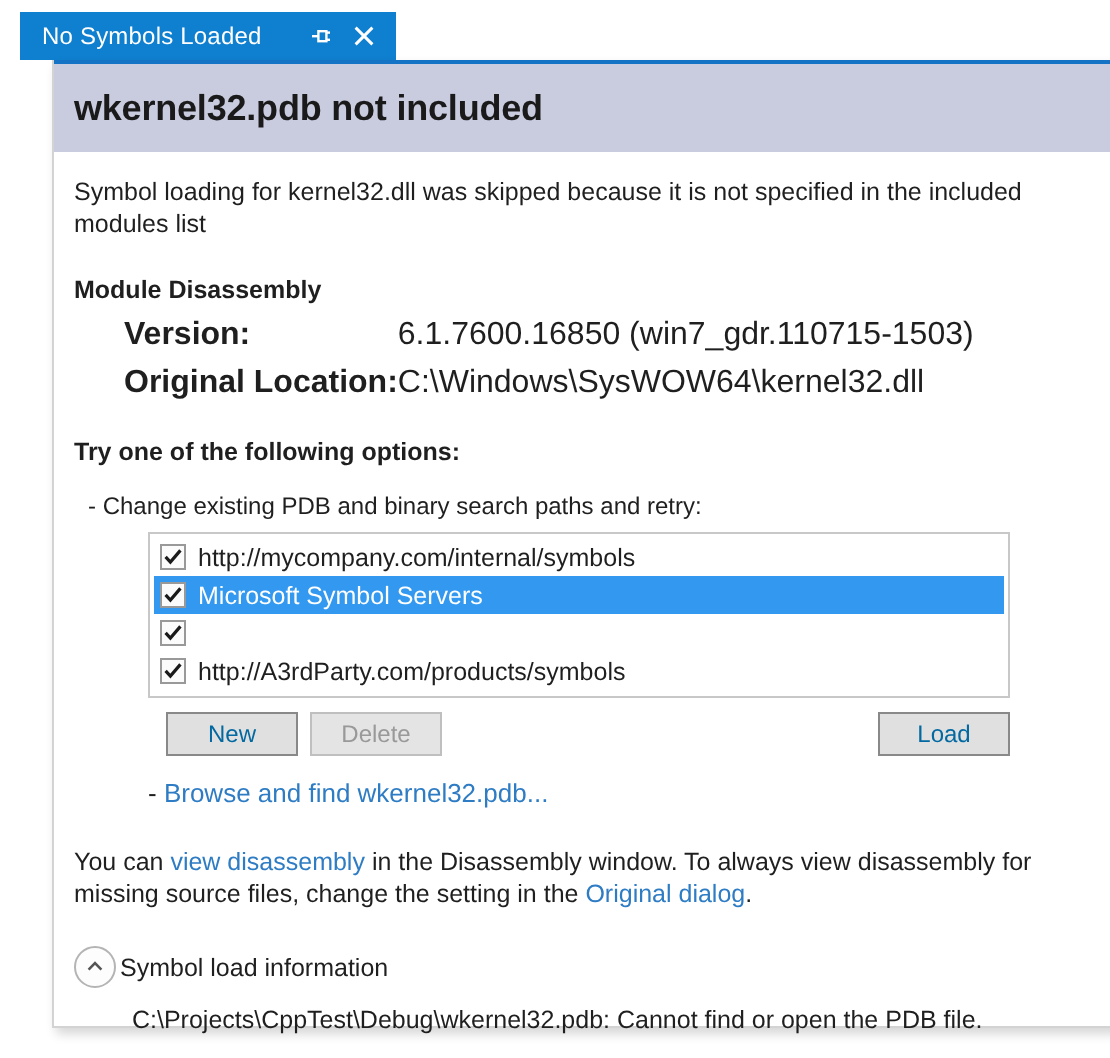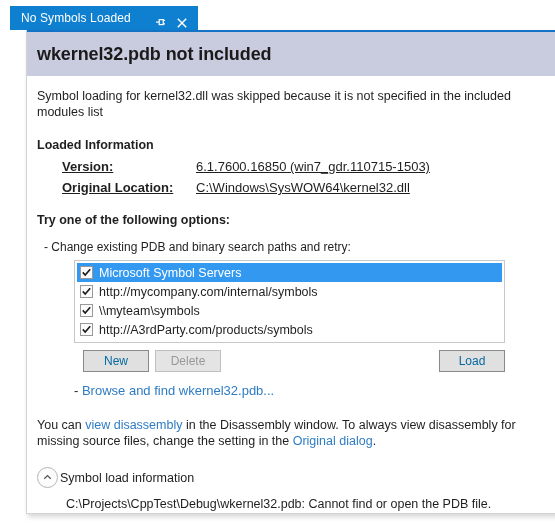--- a/index.html
+++ b/index.html
@@ -32,21 +32,21 @@
     height: 24px;
     background: #ffffff;
   }
   .tab {
     position: absolute;
     left: 0;
     top: 0;
     height: 24px;
     background: #0f7fcf;
     display: flex;
-    align-items: flex-end;
+    align-items: center;
     padding: 0 8px 0 11px;
     box-sizing: border-box;
     min-width: 175px;
   }
   .tab-title {
     color: #ffffff;
     font-size: 12px;
     line-height: 24px;
     white-space: nowrap;
     letter-spacing: 0.1px;
@@ -119,23 +119,22 @@
     font-size: 12.5px;
   }
 
   .info-table {
     margin-top: 7px;
     margin-left: 25px;
     border-collapse: collapse;
   }
   .info-table td {
     padding: 0 0 6px 0;
-    font-size: 13px;
+    font-size: 16px;
     vertical-align: top;
-    text-decoration: underline;
   }
   .info-label {
     font-weight: bold;
     width: 134px;
     white-space: nowrap;
   }
   .info-value { white-space: nowrap; }
 
   .options-head {
     font-weight: bold;
@@ -321,63 +320,62 @@
   <div class="dialog">
 
     <div class="banner">
       <div class="banner-title">wkernel32.pdb not included</div>
     </div>
 
     <div class="content">
 
       <div class="intro">Symbol loading for kernel32.dll was skipped because it is not specified in the included modules list</div>
 
-      <div class="section-head">Loaded Information</div>
+      <div class="section-head">Module Disassembly</div>
 
       <table class="info-table">
         <tbody>
             <tr>
           <td class="info-label">Version:</td>
           <td class="info-value">6.1.7600.16850 (win7_gdr.110715-1503)</td>
         </tr>
         <tr>
           <td class="info-label">Original Location:</td>
           <td class="info-value">C:\Windows\SysWOW64\kernel32.dll</td>
         </tr>
       </tbody>
         </table>
 
       <div class="options-head">Try one of the following options:</div>
 
       <div class="sub-option">- Change existing PDB and binary search paths and retry:</div>
 
       <div class="listbox">
+        <div class="list-item">
+          <span class="cb">
+            <svg width="9" height="9" viewBox="0 0 9 9">
+                <polyline points="0.8,4.4 3.2,7.0 8.2,1.2" fill="none" stroke="#1a1a1a" stroke-width="1.6"></polyline>
+              </svg>
+          </span>
+          <span class="item-label">http://mycompany.com/internal/symbols</span>
+        </div>
         <div class="list-item selected">
           <span class="cb">
             <svg width="9" height="9" viewBox="0 0 9 9">
                 <polyline points="0.8,4.4 3.2,7.0 8.2,1.2" fill="none" stroke="#1a1a1a" stroke-width="1.6"></polyline>
               </svg>
           </span>
           <span class="item-label">Microsoft Symbol Servers</span>
         </div>
         <div class="list-item">
           <span class="cb">
             <svg width="9" height="9" viewBox="0 0 9 9">
                 <polyline points="0.8,4.4 3.2,7.0 8.2,1.2" fill="none" stroke="#1a1a1a" stroke-width="1.6"></polyline>
               </svg>
           </span>
-          <span class="item-label">http://mycompany.com/internal/symbols</span>
-        </div>
-        <div class="list-item">
-          <span class="cb">
-            <svg width="9" height="9" viewBox="0 0 9 9">
-                <polyline points="0.8,4.4 3.2,7.0 8.2,1.2" fill="none" stroke="#1a1a1a" stroke-width="1.6"></polyline>
-              </svg>
-          </span>
-          <span class="item-label">\\myteam\symbols</span>
         </div>
         <div class="list-item">
           <span class="cb">
             <svg width="9" height="9" viewBox="0 0 9 9">
                 <polyline points="0.8,4.4 3.2,7.0 8.2,1.2" fill="none" stroke="#1a1a1a" stroke-width="1.6"></polyline>
               </svg>
           </span>
           <span class="item-label">http://A3rdParty.com/products/symbols</span>
         </div>
       </div>

